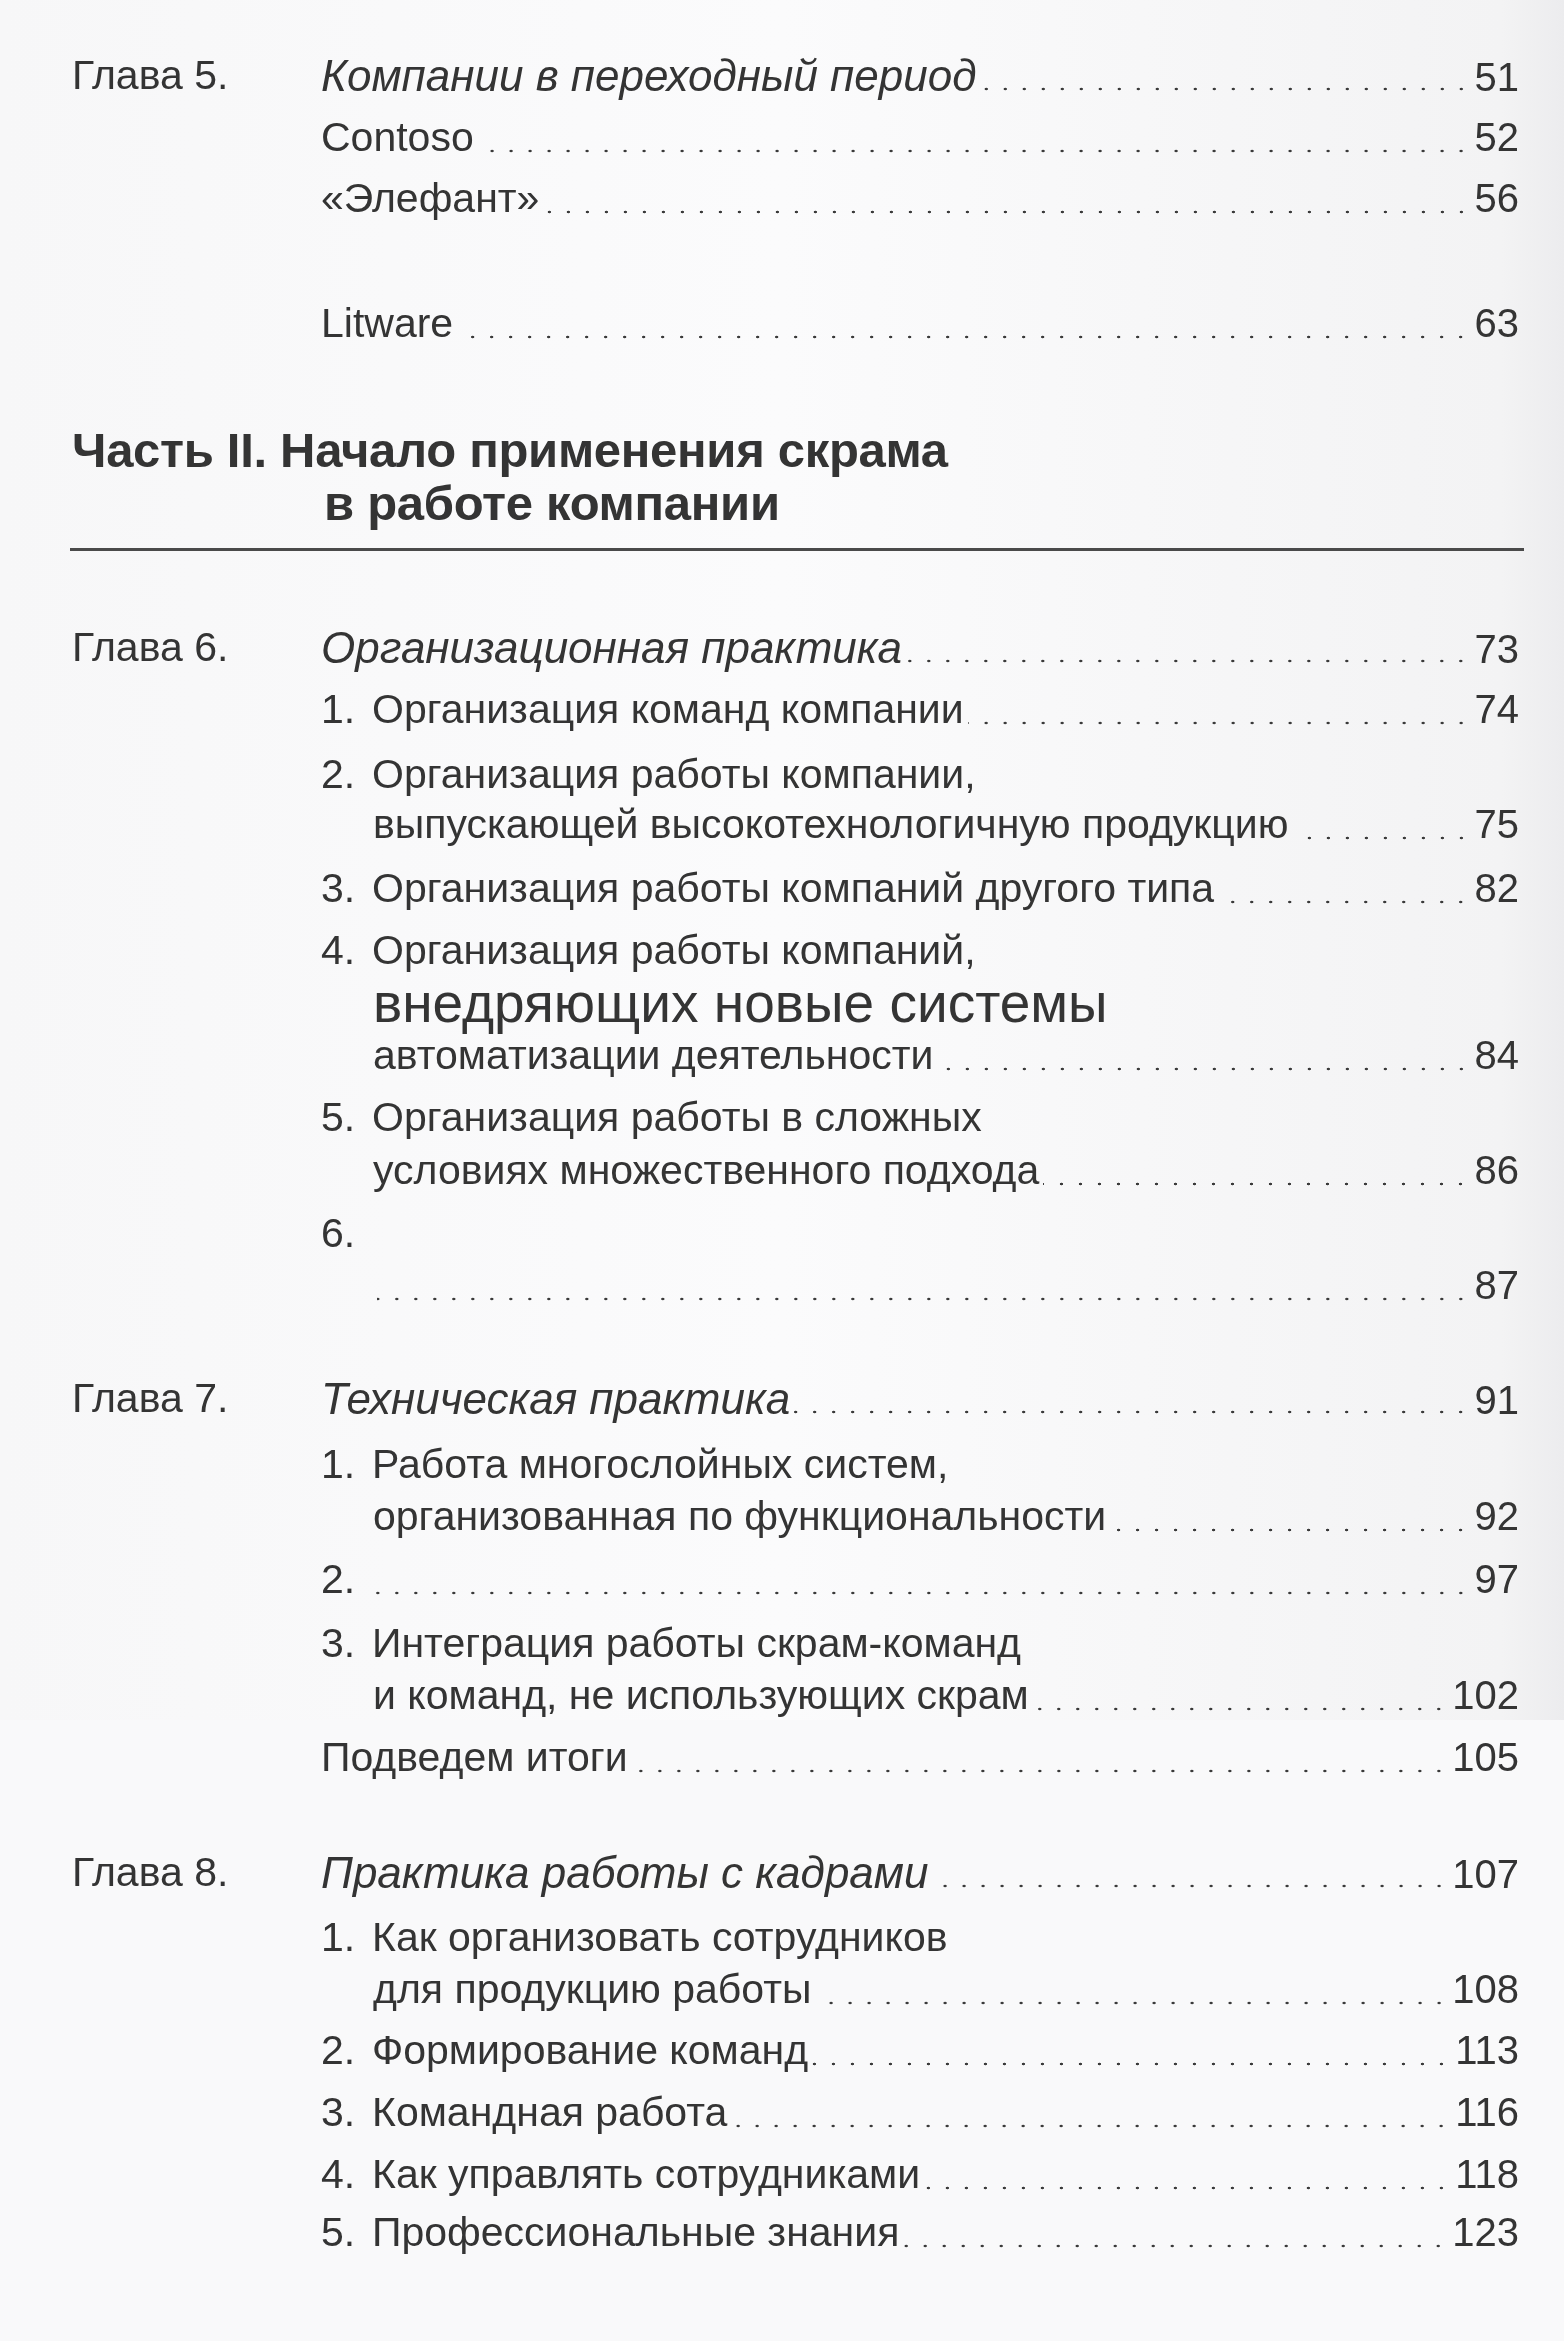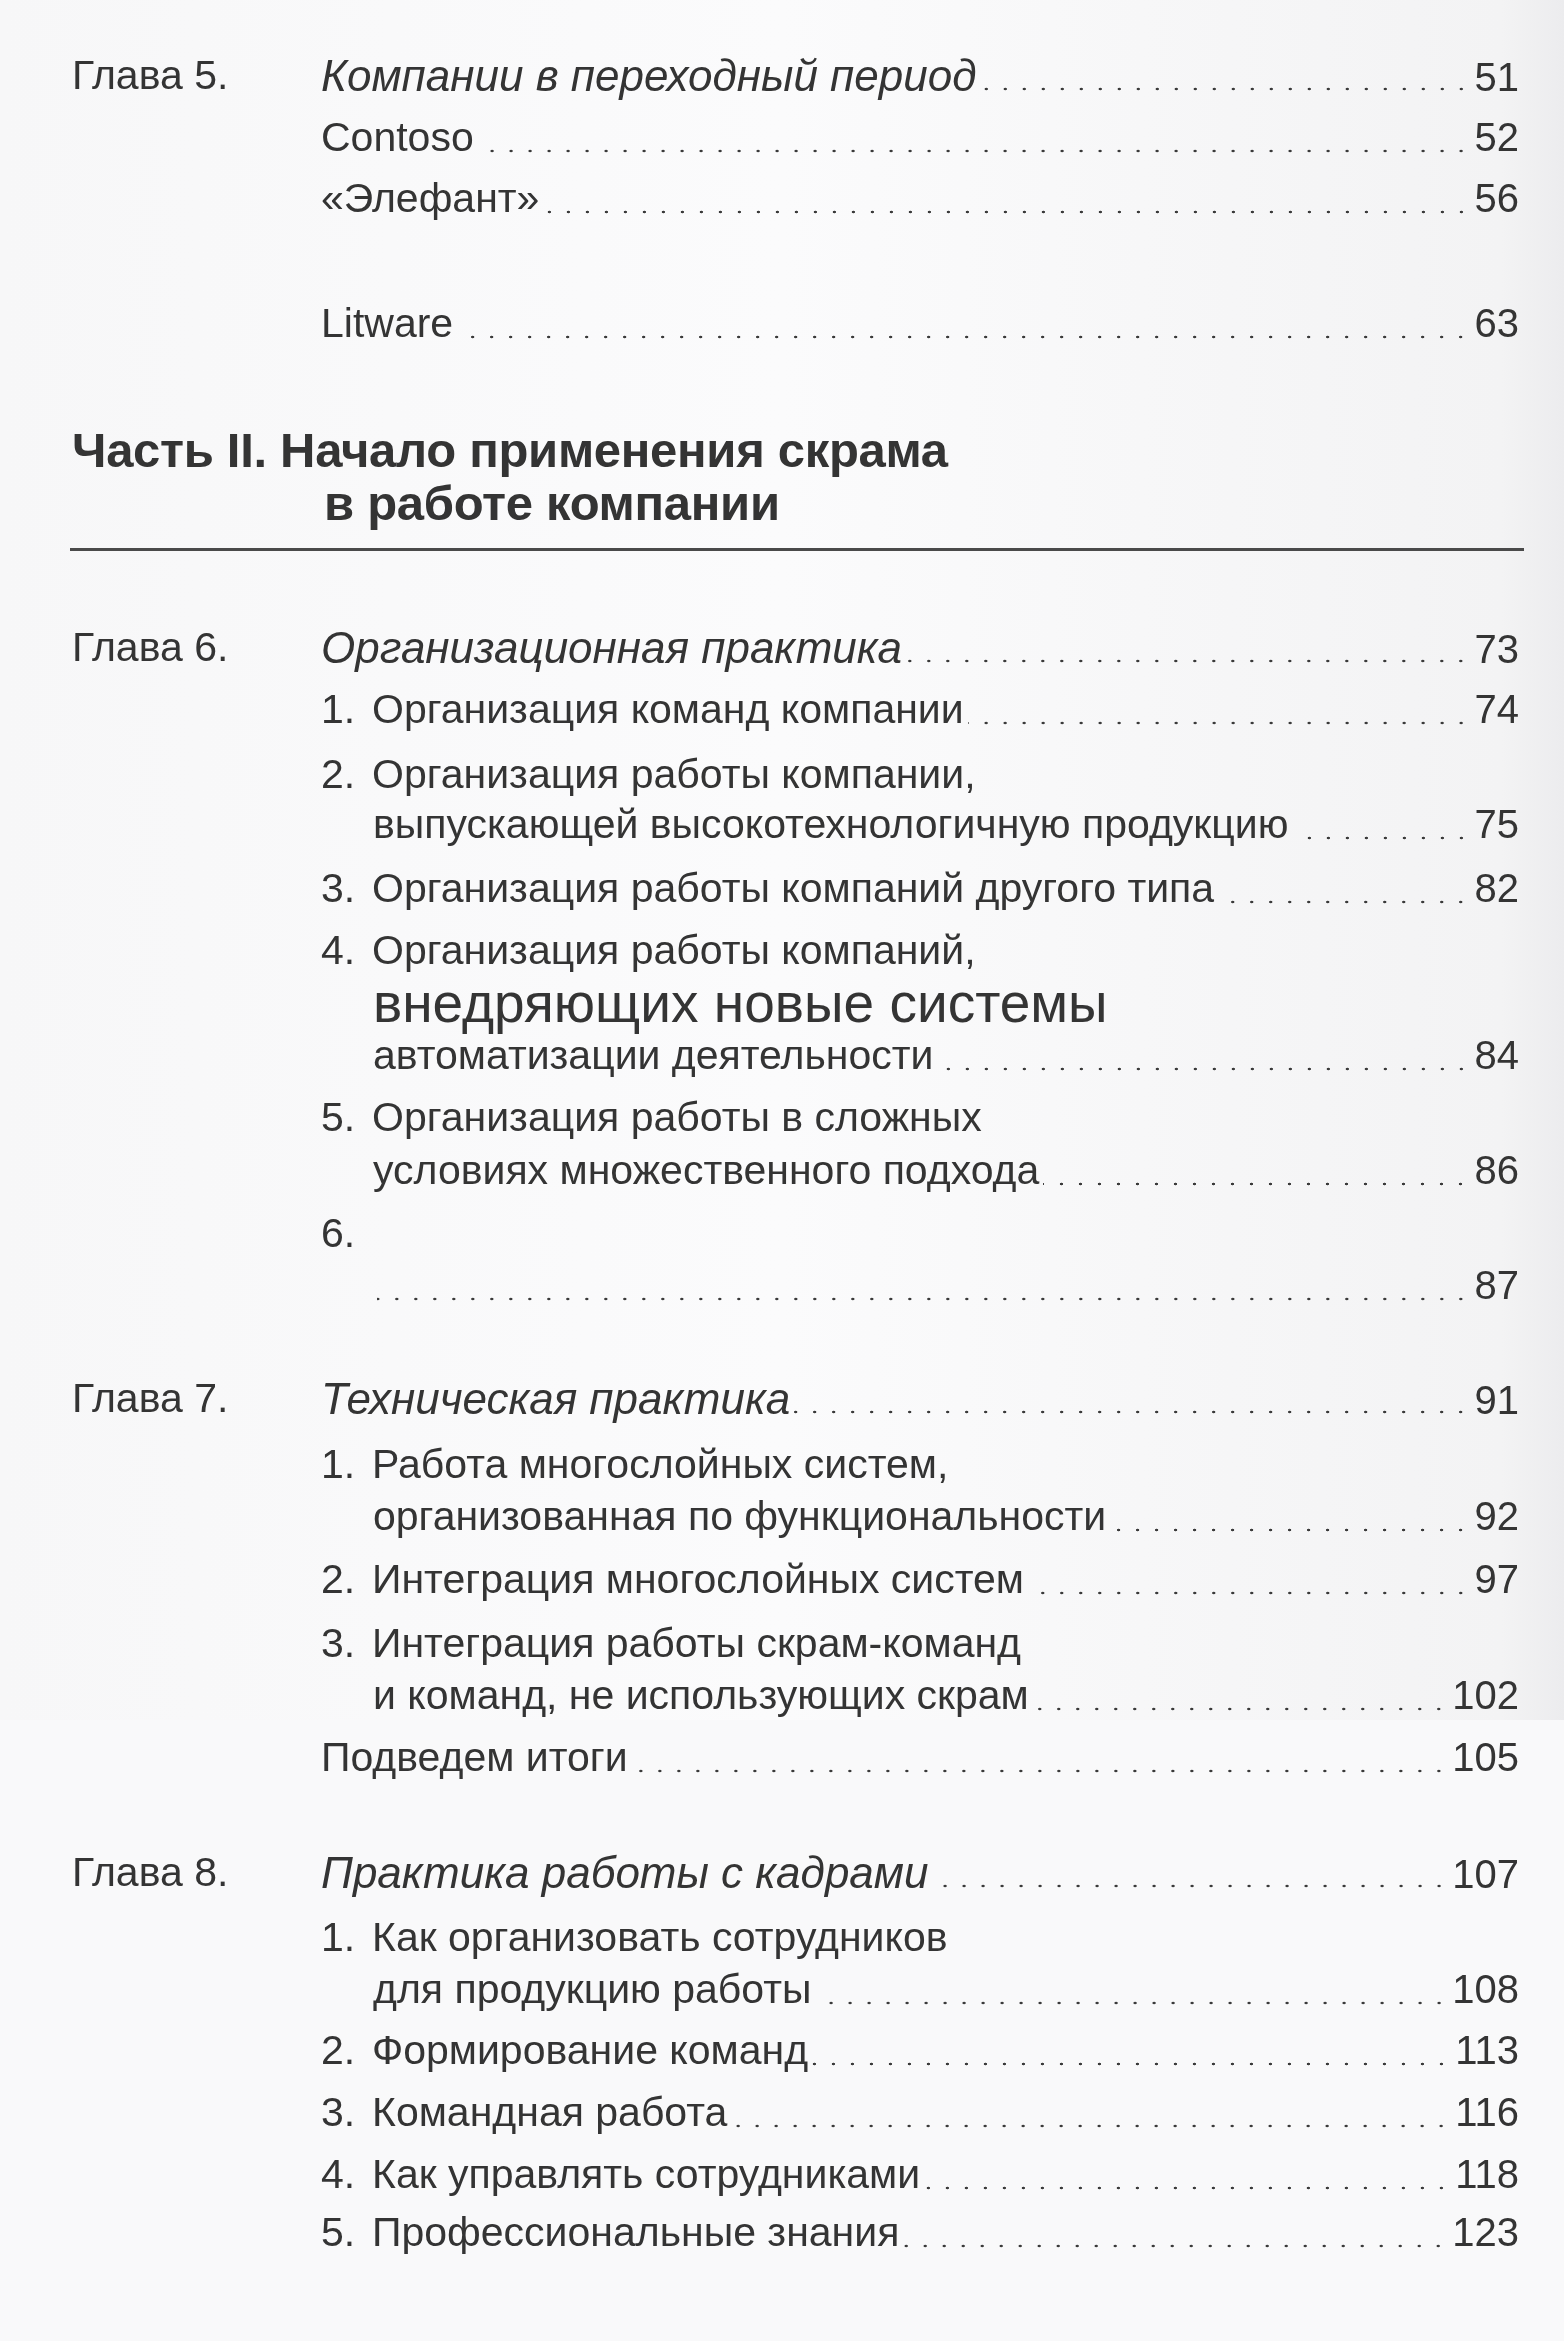--- a/index.html
+++ b/index.html
@@ -129,21 +129,20 @@
     <span class="text">Работа многослойных систем,</span>
   </div>
   <div class="entry indent" style="top:1496px">
     <span class="text">организованная по функциональности</span>
     <span class="leader"></span>
     <span class="page-num">92</span>
   </div>
 
   <div class="entry" style="top:1559px">
     <span class="num">2.</span>
-    <span class="text">Интеграция многослойных систем</span>
     <span class="leader"></span>
     <span class="page-num">97</span>
   </div>
 
   <div class="entry" style="top:1623px">
     <span class="num">3.</span>
     <span class="text">Интеграция работы скрам-команд</span>
   </div>
   <div class="entry indent" style="top:1675px">
     <span class="text">и команд, не использующих скрам</span>

